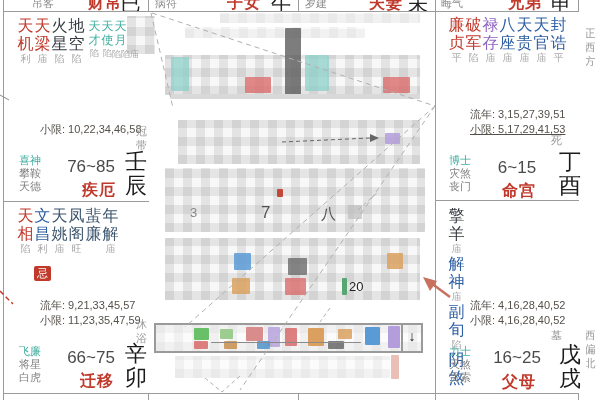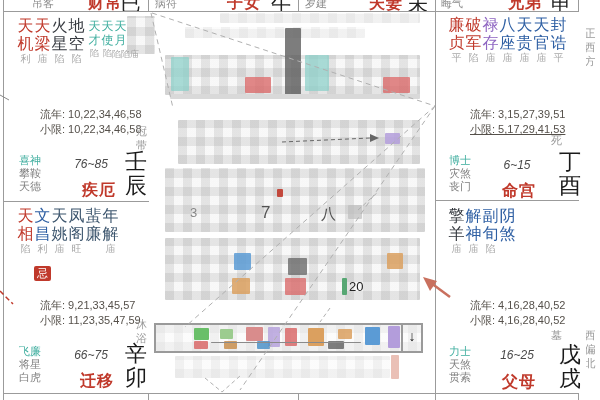--- a/index.html
+++ b/index.html
@@ -18,21 +18,21 @@
   .c-main .sn{color:var(--main-star,#c0392b);}
   .c-blue .sn{color:var(--blue-star,#2e5fa3);}
   .c-slate .sn{color:var(--slate-star,#3d566e);}
   .c-purple .sn{color:var(--purple-star,#8f66c2);}
   .c-teal .sn{color:var(--teal-star,#3fae9f);}
   .c-dark .sn{color:var(--dark-star,#35393f);}
   .flow{position:absolute;font-size:11px;line-height:13px;color:var(--flow-text,#55504a);letter-spacing:0;}
   .stage-v{position:absolute;width:13px;font-size:11px;line-height:14px;color:#9a9a9a;word-break:break-all;text-align:center;}
   .shensha{position:absolute;font-size:11px;line-height:13px;color:var(--label-gray,#808080);}
   .shensha .first{color:var(--teal-star,#3fae9f);}
-  .age{position:absolute;font-size:12px;color:var(--age-text,#4a4a4a);text-align:center;font-style:italic;}
+  .age{position:absolute;font-size:17px;color:var(--age-text,#4a4a4a);text-align:center;}
   .pal{position:absolute;font-size:16px;font-weight:bold;color:var(--palace-red,#c0392b);letter-spacing:1px;}
   .gz{position:absolute;width:24px;font-size:22px;line-height:24px;color:var(--branch-black,#1a1a1a);word-break:break-all;text-align:center;font-weight:500;}
   .badge{position:absolute;width:17px;height:15px;background:var(--badge-bg,#c0392b);color:var(--badge-fg,#fff);
          font-size:11px;line-height:15px;text-align:center;border-radius:2px;}
   
   .frag{position:absolute;top:0;height:11px;overflow:hidden;}
   .frag .fs{position:absolute;top:-4px;font-size:11px;color:#8a8a8a;}
   .frag .fp{position:absolute;top:-7px;font-size:16px;font-weight:bold;color:var(--palace-red,#c0392b);letter-spacing:1px;}
   .frag .fb{position:absolute;top:-9px;right:6px;font-size:20px;color:#222;font-weight:500;}
   .dir{position:absolute;width:12px;font-size:11px;line-height:14px;color:#9a9a9a;word-break:break-all;text-align:center;}
@@ -116,21 +116,20 @@
           <span class="sn">天使</span>
           <span class="sb">陷</span>
         </div>
       <div class="star minor c-teal">
           <span class="sn">天月</span>
           <span class="sb"></span>
         </div>
     </div>
     <div class="mz" style="left:115px;top:4px;width:28px;height:38px;"></div>
     <div class="shensha" style="left:100px;top:36px;font-size:9px;color:#a8a8a8;">陷陷庙</div>
-    <div class="flow" style="left:28px;top:96px;">流年: 10,22,34,46,58</div>
     <div class="flow" style="left:28px;top:111px;">小限: 10,22,34,46,58</div>
     <div class="stage-v" style="left:123px;top:112px;">冠带</div>
     <div class="shensha" style="left:7px;top:142px;text-align:right;">
       <div class="first">喜神</div>
       <div>攀鞍</div>
       <div>天德</div>
     </div>
     <div class="age" style="left:48px;top:145px;width:62px;">76~85</div>
     <div class="pal" style="left:70px;top:168px;">疾厄</div>
     <div class="gz" style="left:112px;top:138px;">壬辰</div>
@@ -215,21 +214,21 @@
       <div class="first">博士</div>
       <div>灾煞</div>
       <div>丧门</div>
     </div>
     <div class="age" style="left:42px;top:146px;width:62px;">6~15</div>
     <div class="pal" style="left:58px;top:169px;">命宫</div>
     <div class="gz" style="left:114px;top:138px;">丁酉</div>
   </div>
 
   <div class="cell" style="left:436px;top:201px;width:142px;height:192px;">
-    <div class="stars" style="left:4px;top:6px;">
+    <div class="stars" style="left:4px;top:6px;flex-direction:column;">
       <div class="star c-dark">
           <span class="sn">擎羊</span>
           <span class="sb">庙</span>
         </div>
       <div class="star c-blue">
           <span class="sn">解神</span>
           <span class="sb">庙</span>
         </div>
       <div class="star c-blue">
           <span class="sn">副旬</span>

